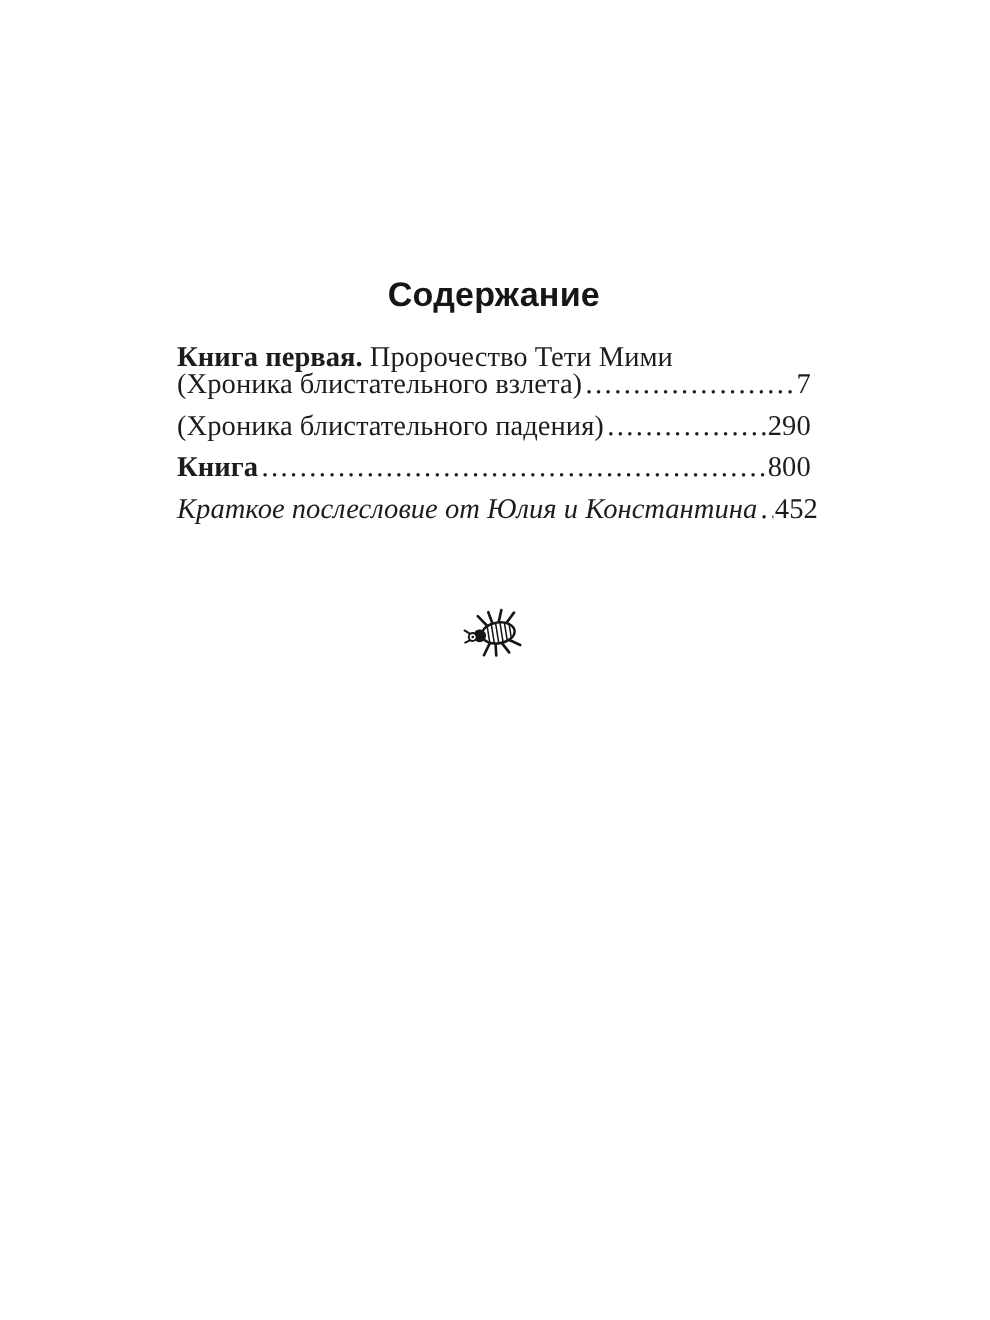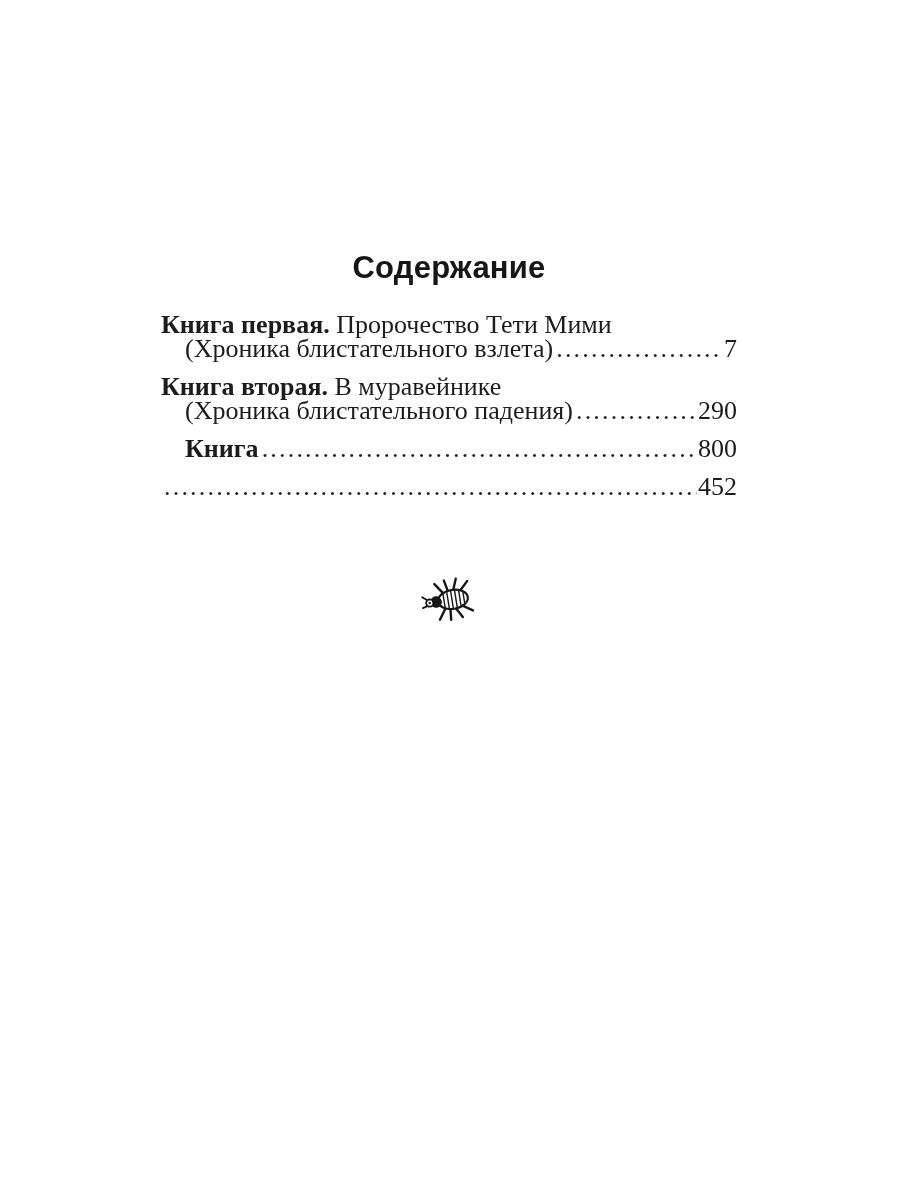--- a/index.html
+++ b/index.html
@@ -38,21 +38,21 @@
     margin-bottom: 14px;
   }
   .entry:last-of-type { margin-bottom: 0; }
   .bold   { font-weight: 700; }
   .italic { font-style: italic; }
   .toc-row {
     display: flex;
     align-items: baseline;
     width: 100%;
   }
-  .toc-text { white-space: nowrap; margin-left: 24px; }
+  .toc-text { white-space: nowrap; }
   .dots {
     flex: 1 1 auto;
     min-width: 12px;
     overflow: hidden;
     white-space: nowrap;
     margin: 0 1px 0 3px;
   }
   .dots::after {
     content: "..................................................................................................................................";
     letter-spacing: 2.2px;
@@ -81,40 +81,38 @@
         <span class="bold">Книга первая.</span><span> Пророчество Тети Мими</span>
       </div>
       <div class="toc-row">
         <span class="toc-text">(Хроника блистательного взлета)</span>
         <span class="dots"></span>
         <span class="pagenum">7</span>
       </div>
     </div>
 
     <div class="entry">
-      <div>
-        <span class="bold">Книга вторая.</span><span> В муравейнике</span>
-      </div>
       <div class="toc-row">
         <span class="toc-text">(Хроника блистательного падения)</span>
         <span class="dots"></span>
         <span class="pagenum">290</span>
       </div>
     </div>
 
     <div class="entry">
       <div class="toc-row">
         <span class="toc-text bold">Книга</span>
         <span class="dots"></span>
         <span class="pagenum">800</span>
       </div>
     </div>
 
     <div class="entry">
       <div class="toc-row">
+        <span class="toc-text italic">Краткое послесловие от Юлия и Константина</span>
         <span class="dots"></span>
         <span class="pagenum">452</span>
       </div>
     </div>
 
     <div class="ornament-wrap">
       <svg width="56" height="50" viewBox="0 0 56 50" aria-hidden="true">
         <g transform="rotate(-9 28 25)" stroke="#161616" fill="none" stroke-linecap="round">
 
           <path d="M23 17 L16 7" stroke-width="2.4"></path>

